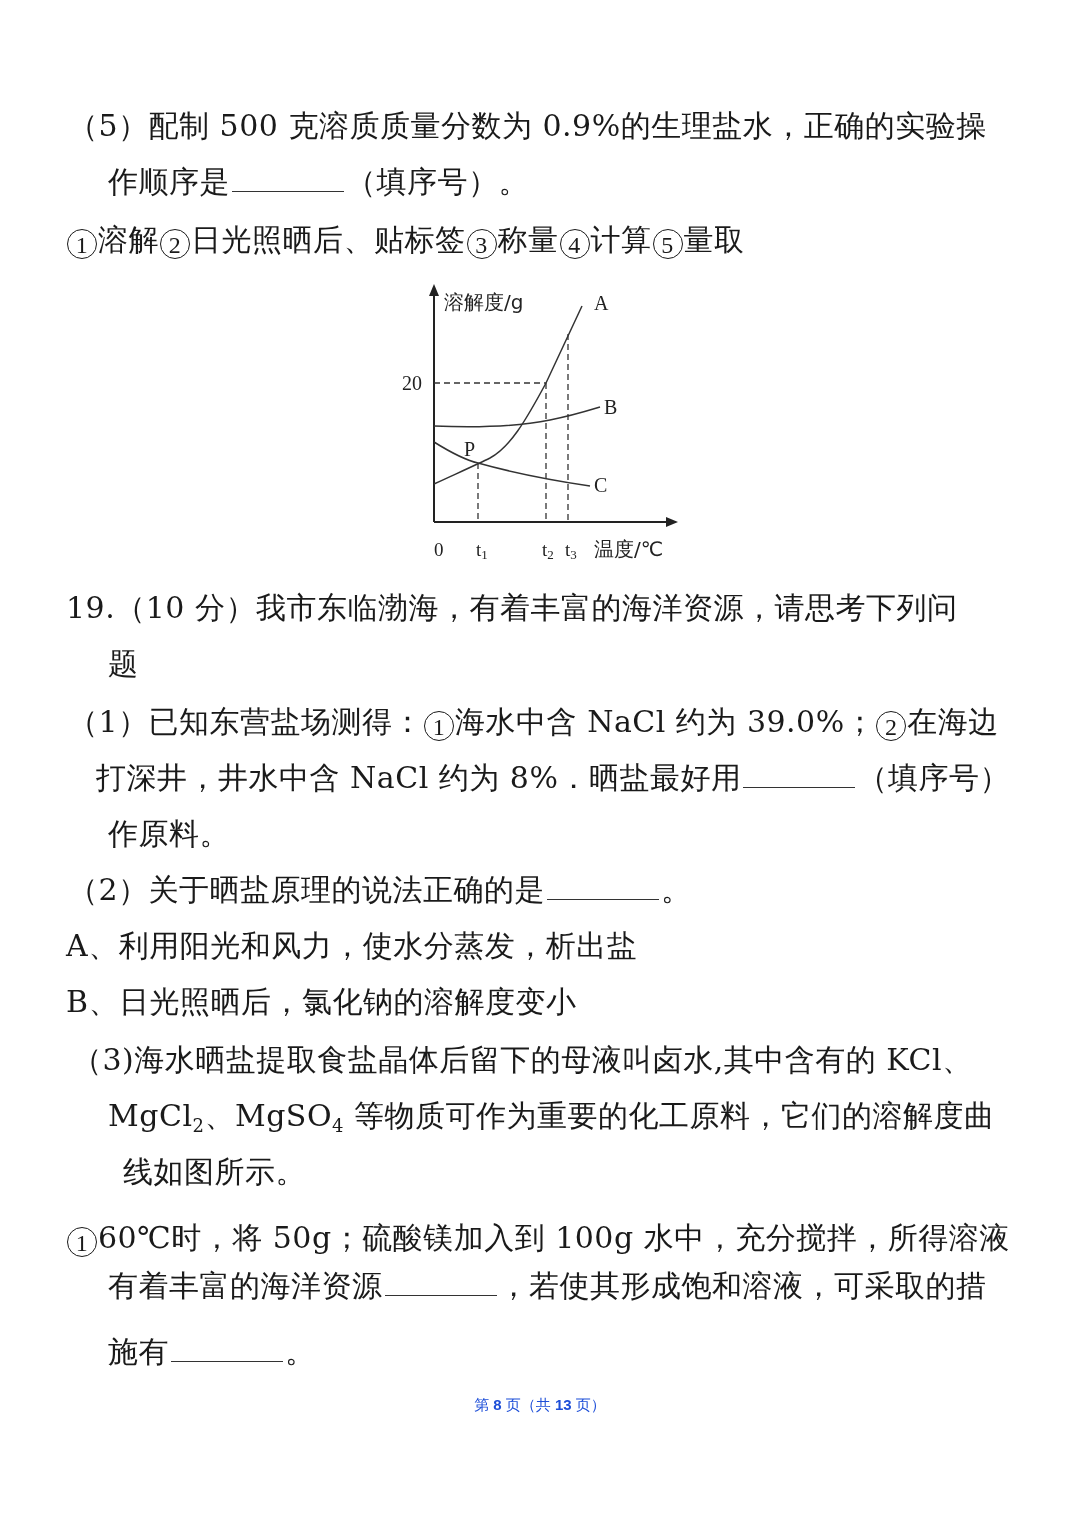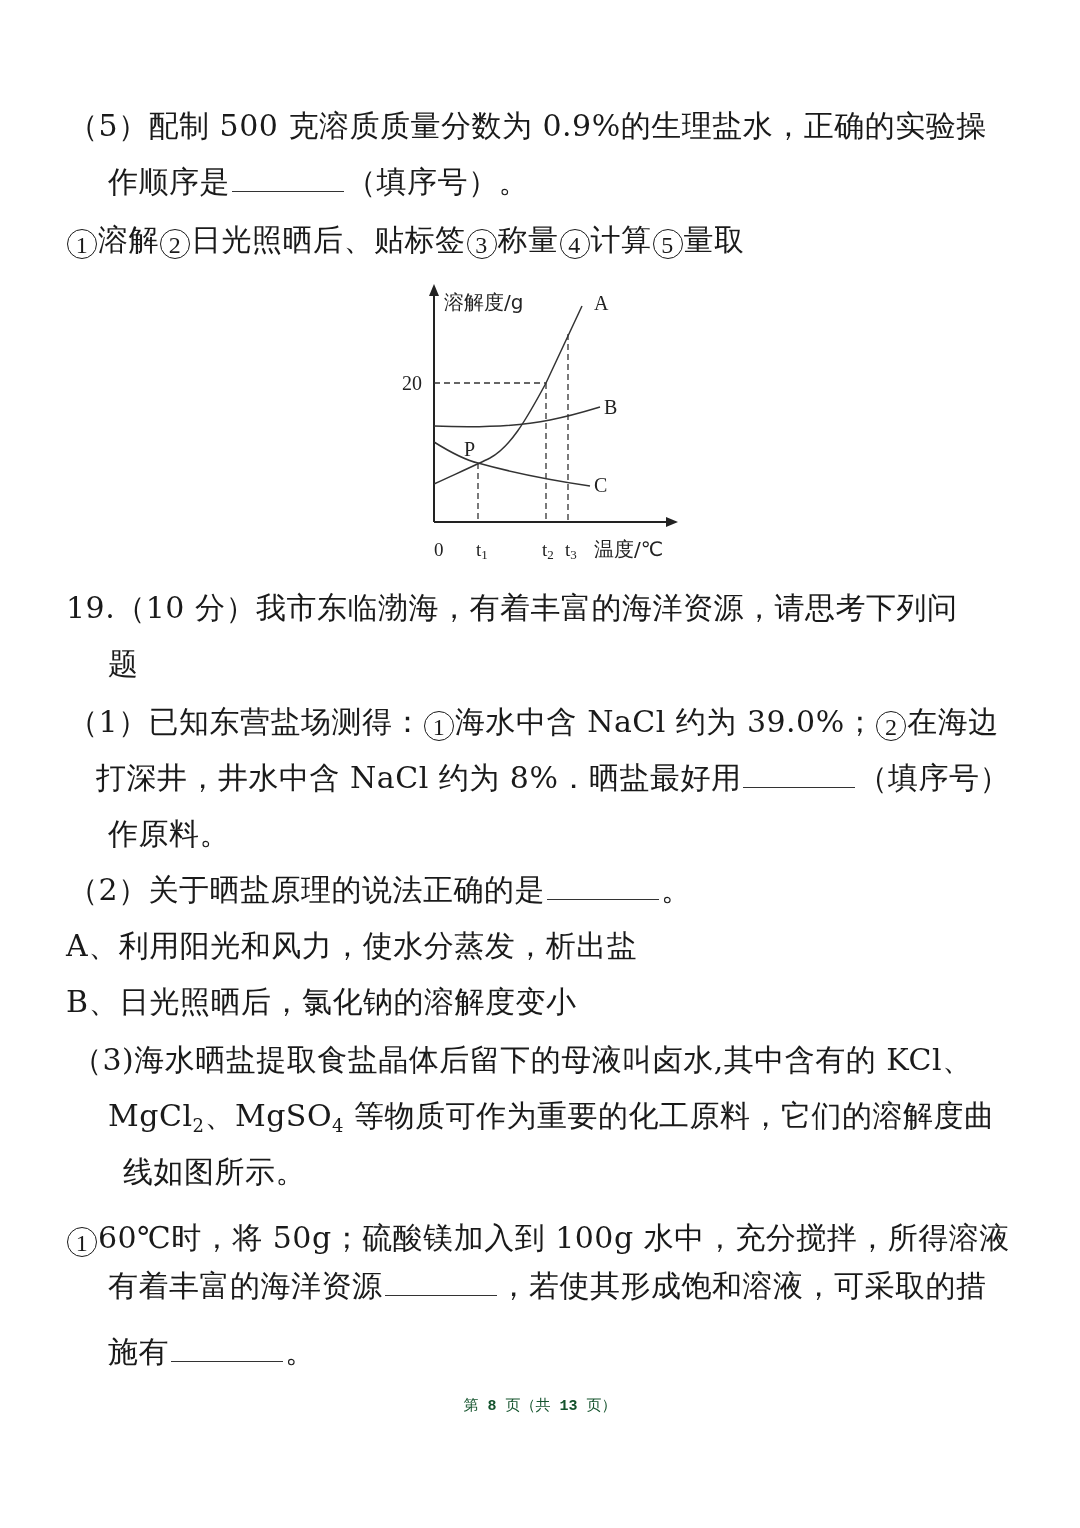--- a/index.html
+++ b/index.html
@@ -4,22 +4,22 @@
 <style>
   html, body { margin: 0; padding: 0; background: #ffffff; }
   body { width: 1080px; height: 1528px; position: relative; overflow: hidden;
          font-family: "DejaVu Serif", "Liberation Serif", serif; color: #1a1a1a; }
   .line { position: absolute; font-size: 30px; line-height: 40px; white-space: nowrap; letter-spacing: 0.5px; }
   .blank { display: inline-block; width: 112px; border-bottom: 1.5px solid #333; height: 28px; vertical-align: baseline; margin: 0 2px; }
   .circ { display: inline-block; width: 30px; height: 30px; line-height: 30px; border: 1.5px solid #1a1a1a; border-radius: 50%;
           text-align: center; font-size: 24px; box-sizing: border-box; vertical-align: -3px; margin: 0 1px; font-family: "Liberation Serif", serif; }
   sub { font-size: 18px; vertical-align: -6px; line-height: 0; }
   .chart { position: absolute; left: 400px; top: 282px; width: 300px; height: 290px; }
-  .footer { position: absolute; top: 1396px; left: 0; width: 1080px; text-align: center; font-size: 15px; color: #14532d;
-            font-family: Liberation Mono, monospace; }
+  .footer { position: absolute; top: 1396px; left: 0; width: 1080px; text-align: center; font-size: 15px; color: #1d4ed8;
+            font-family: Liberation Sans, sans-serif; }
   .footer b { font-weight: bold; }
 </style>
 </head>
 <body>
 
 <div>
   <div class="line" style="left:68px; top:106px;">（5）配制 500 克溶质质量分数为 0.9%的生理盐水，正确的实验操</div>
   <div class="line" style="left:108px; top:162px;">
     <span>作顺序是</span><span class="blank"></span><span>（填序号）。</span>
   </div>

